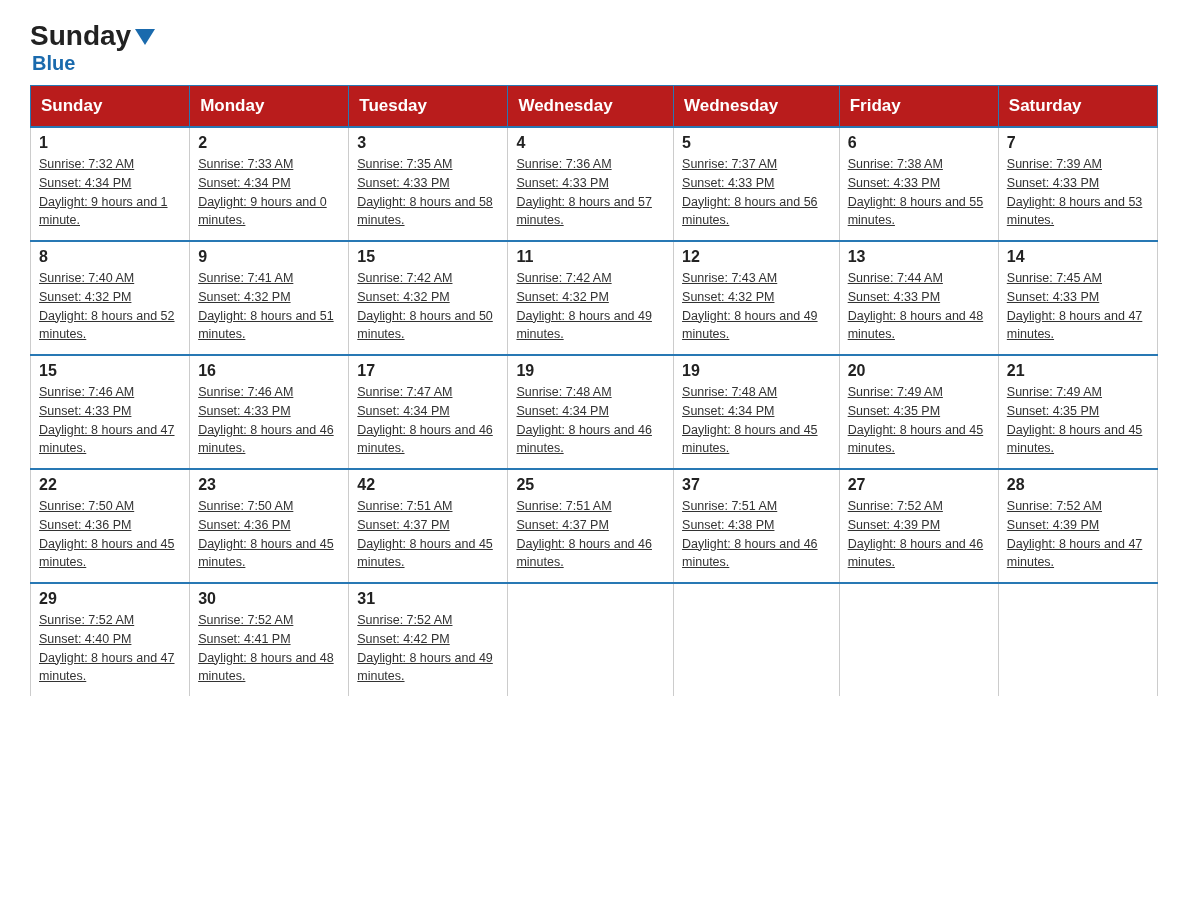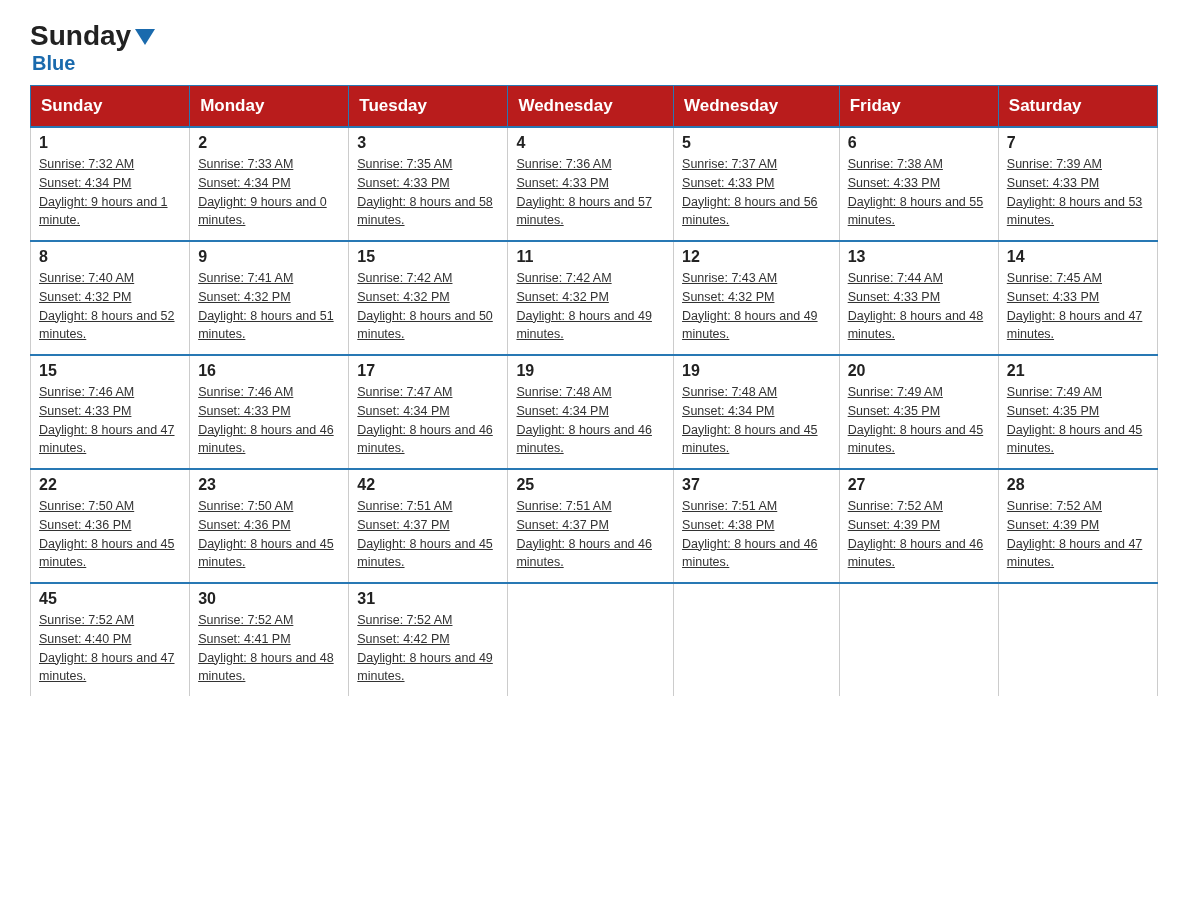--- a/index.html
+++ b/index.html
@@ -249,21 +249,21 @@
           <span class="day-number">27</span>
           <div class="day-info">Sunrise: 7:52 AM<br>Sunset: 4:39 PM<br>Daylight: 8 hours and 46 minutes.</div>
         </td>
         <td>
           <span class="day-number">28</span>
           <div class="day-info">Sunrise: 7:52 AM<br>Sunset: 4:39 PM<br>Daylight: 8 hours and 47 minutes.</div>
         </td>
       </tr>
       <tr class="week-row">
         <td>
-          <span class="day-number">45</span>
+          <span class="day-number">29</span>
           <div class="day-info">Sunrise: 7:52 AM<br>Sunset: 4:40 PM<br>Daylight: 8 hours and 47 minutes.</div>
         </td>
         <td>
           <span class="day-number">30</span>
           <div class="day-info">Sunrise: 7:52 AM<br>Sunset: 4:41 PM<br>Daylight: 8 hours and 48 minutes.</div>
         </td>
         <td>
           <span class="day-number">31</span>
           <div class="day-info">Sunrise: 7:52 AM<br>Sunset: 4:42 PM<br>Daylight: 8 hours and 49 minutes.</div>
         </td>

